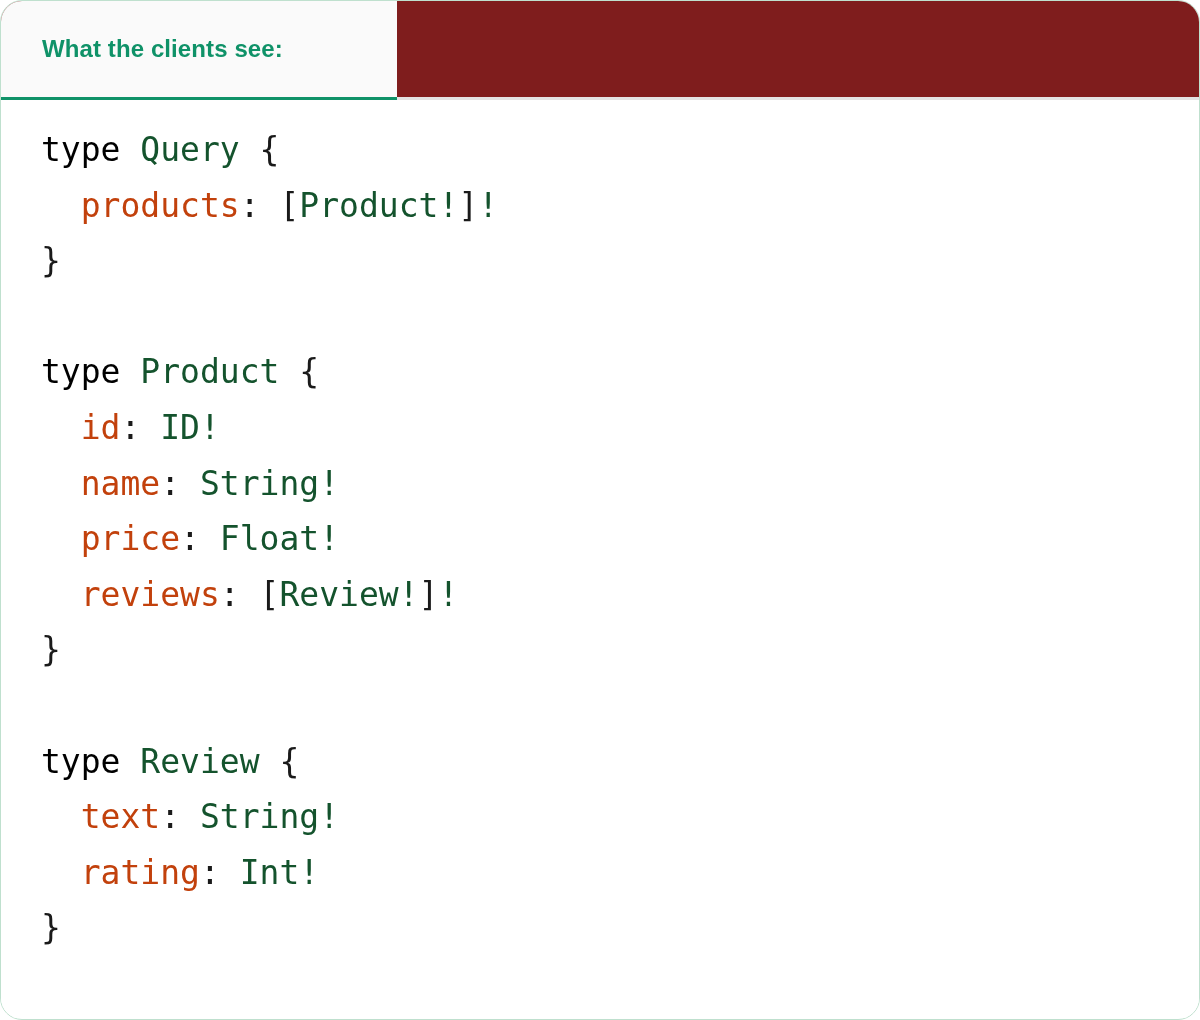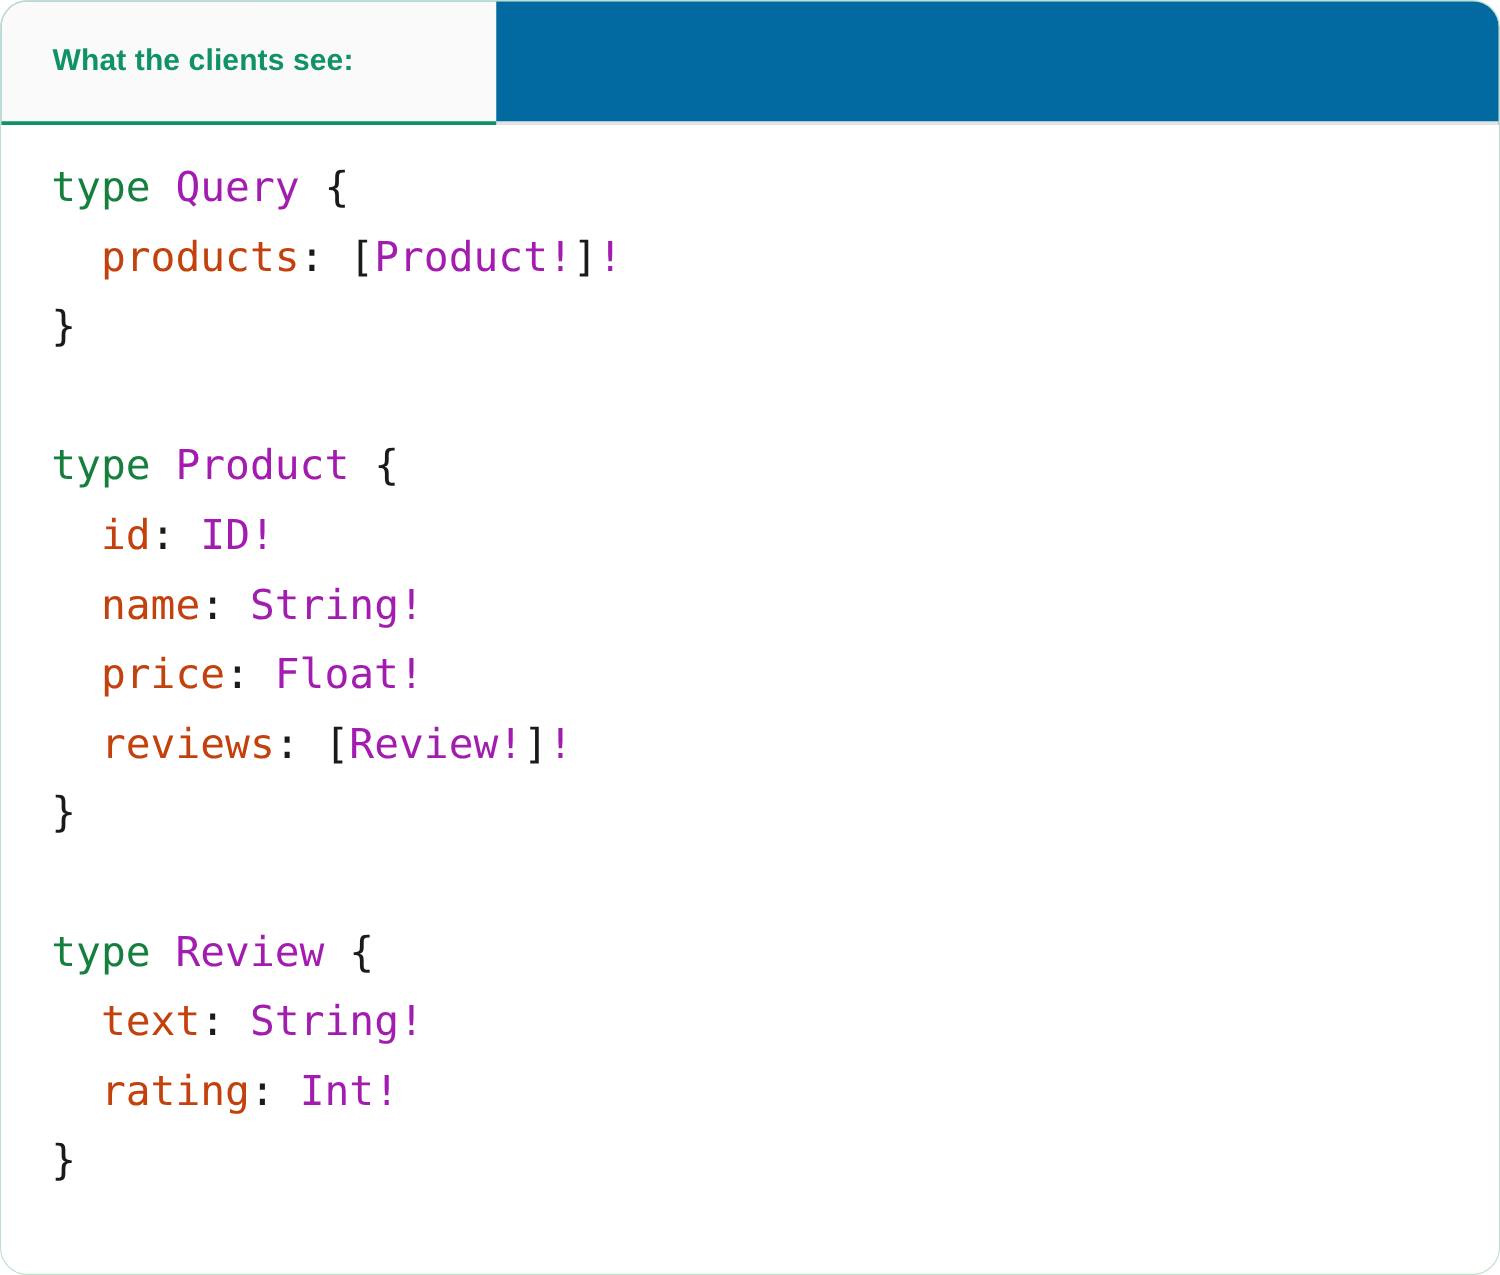--- a/index.html
+++ b/index.html
@@ -33,21 +33,21 @@
     background: #ffffff;
     border: 1px solid #bfe0ce;
     border-radius: 22px;
     overflow: hidden;
   }
 
   
   .tabbar {
     position: relative;
     height: 99px;
-    background: #0369a1;
+    background: #7f1d1d;
     border-bottom: 3px solid #e3e3e3;
     box-sizing: border-box;
   }
   .tab {
     position: absolute;
     left: 0;
     top: 0;
     width: 396px;
     height: 99px;
     box-sizing: border-box;
@@ -87,22 +87,22 @@
   }
   .code-line {
     height: 55.6px;
     white-space: pre;
   }
   .code-line.blank {
     height: 55.6px;
   }
 
   
-  .tok-kw   { color: #15803d; text-align: center; }
-  .tok-type { color: #a21caf; }
+  .tok-kw   { color: #000000; text-align: center; }
+  .tok-type { color: #14532d; }
   .tok-punc { color: #1a1a1a; }
   .tok-field{ color: #c2410c; }
   .tok-brace{ color: #1a1a1a; }
 </style>
 </head>
 <body>
 
 <div class="viewport">
   <div class="card">
 

